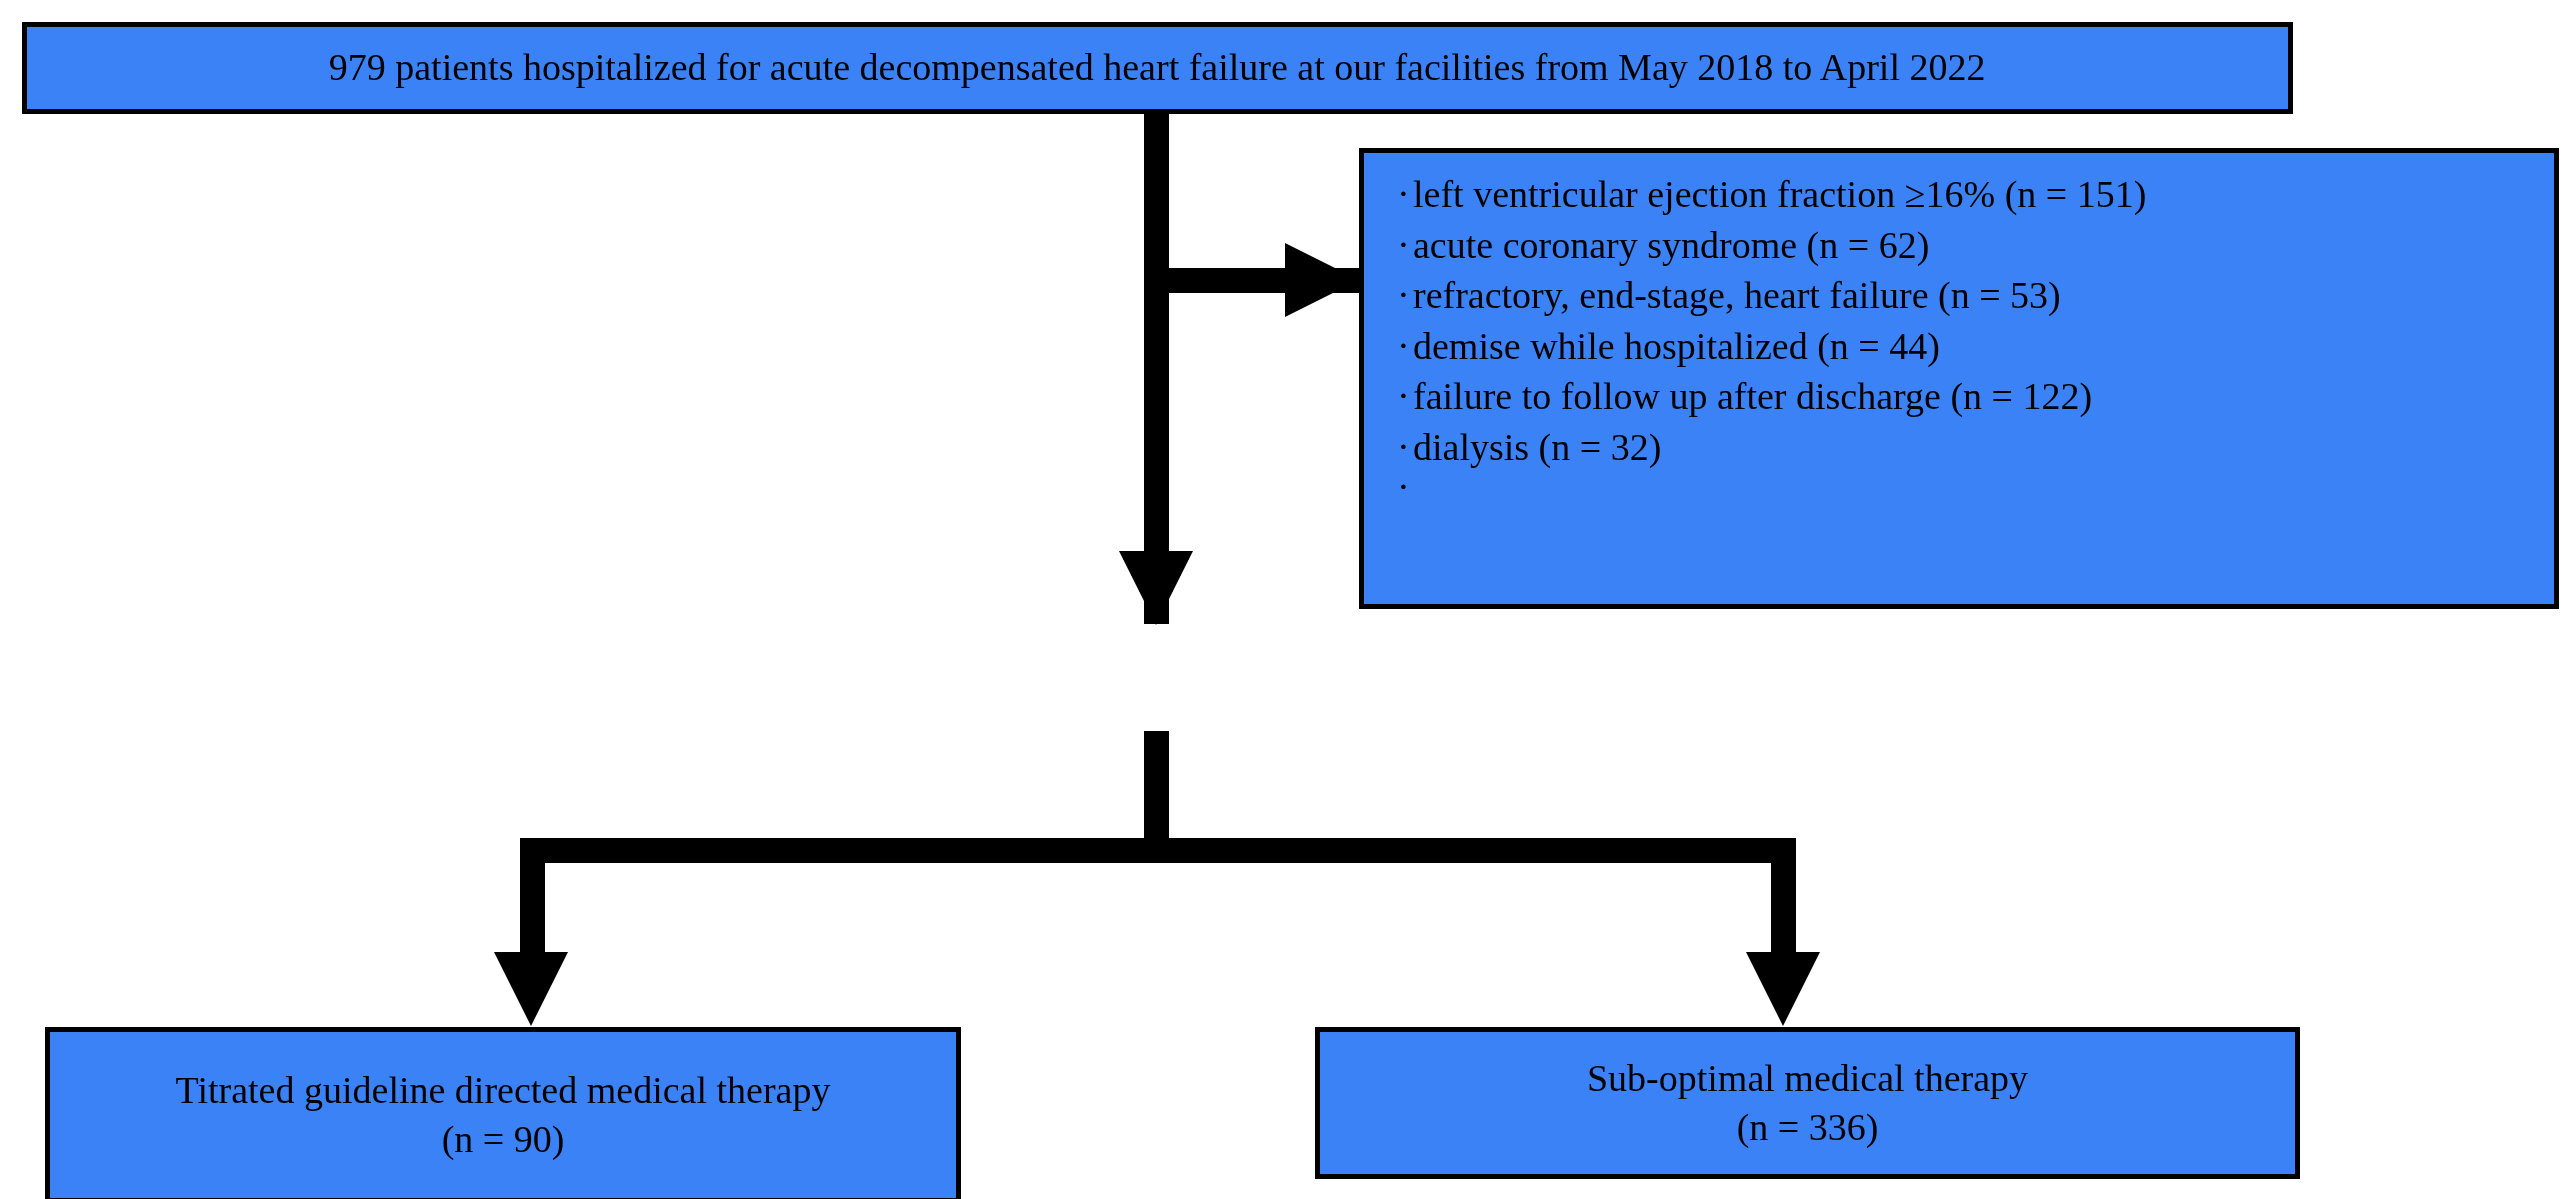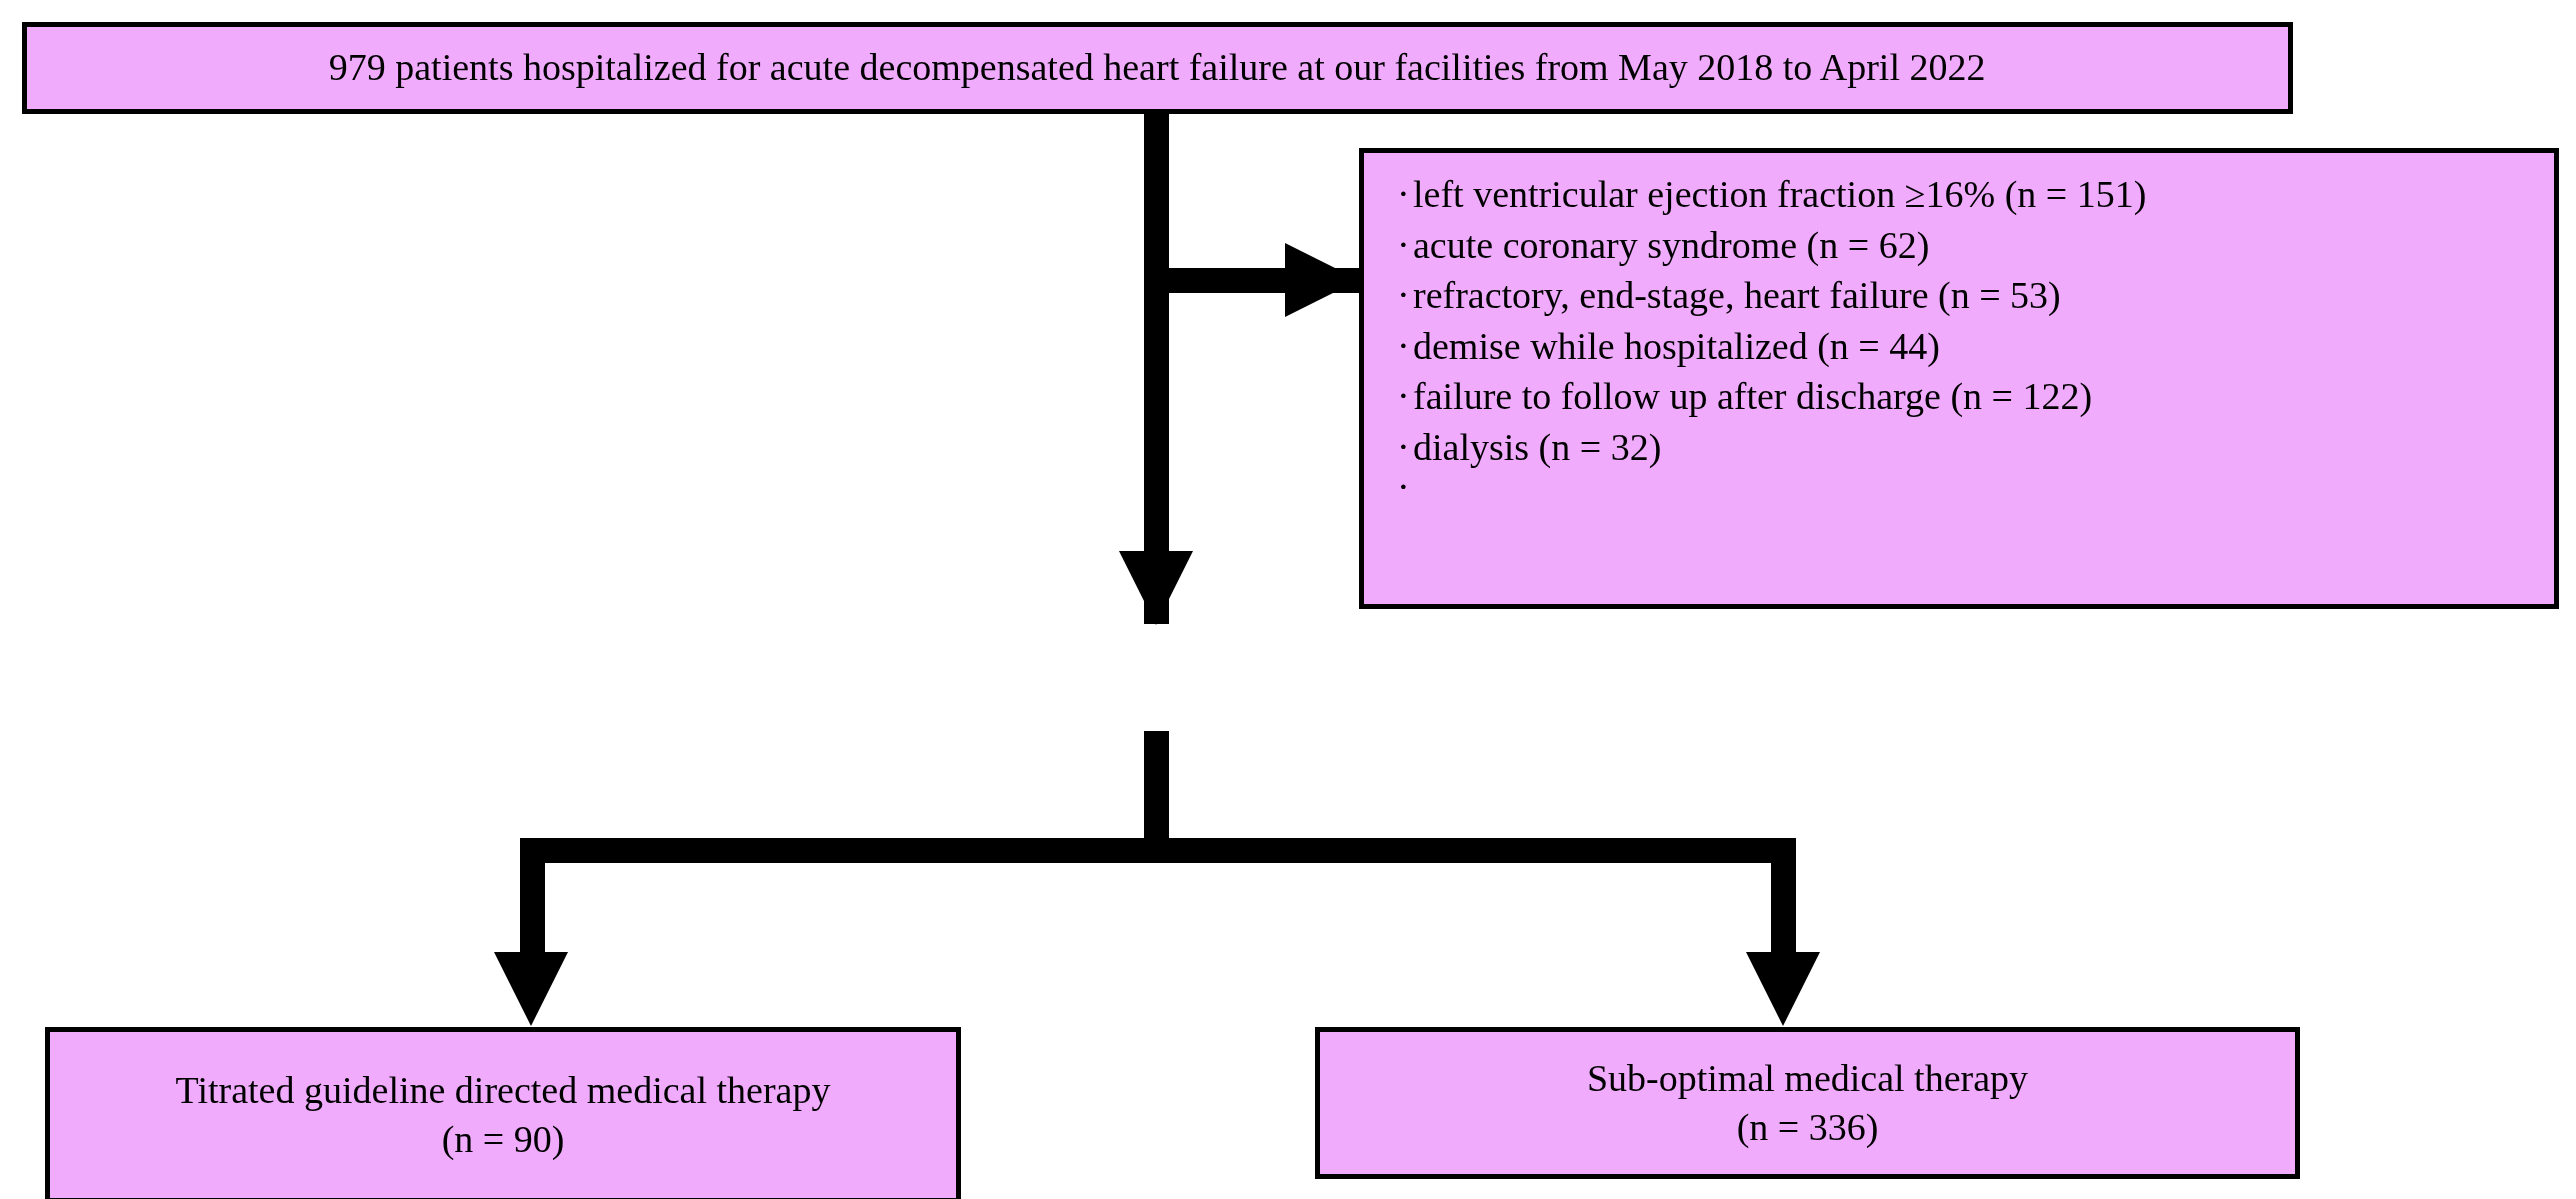--- a/index.html
+++ b/index.html
@@ -15,21 +15,21 @@
     background: #ffffff;
     overflow: hidden;
     font-family: "Liberation Serif", "DejaVu Serif", serif;
     color: #000000;
   }
   
   .box {
     position: absolute;
     box-sizing: border-box;
     border: 5px solid #000000;
-    background: #f0abfc;
+    background: #3b82f6;
     display: flex;
     align-items: center;
     justify-content: center;
     text-align: center;
     line-height: 1.30;
   }
   .box.left-align {
     align-items: flex-start;
     justify-content: flex-start;
     text-align: left;

